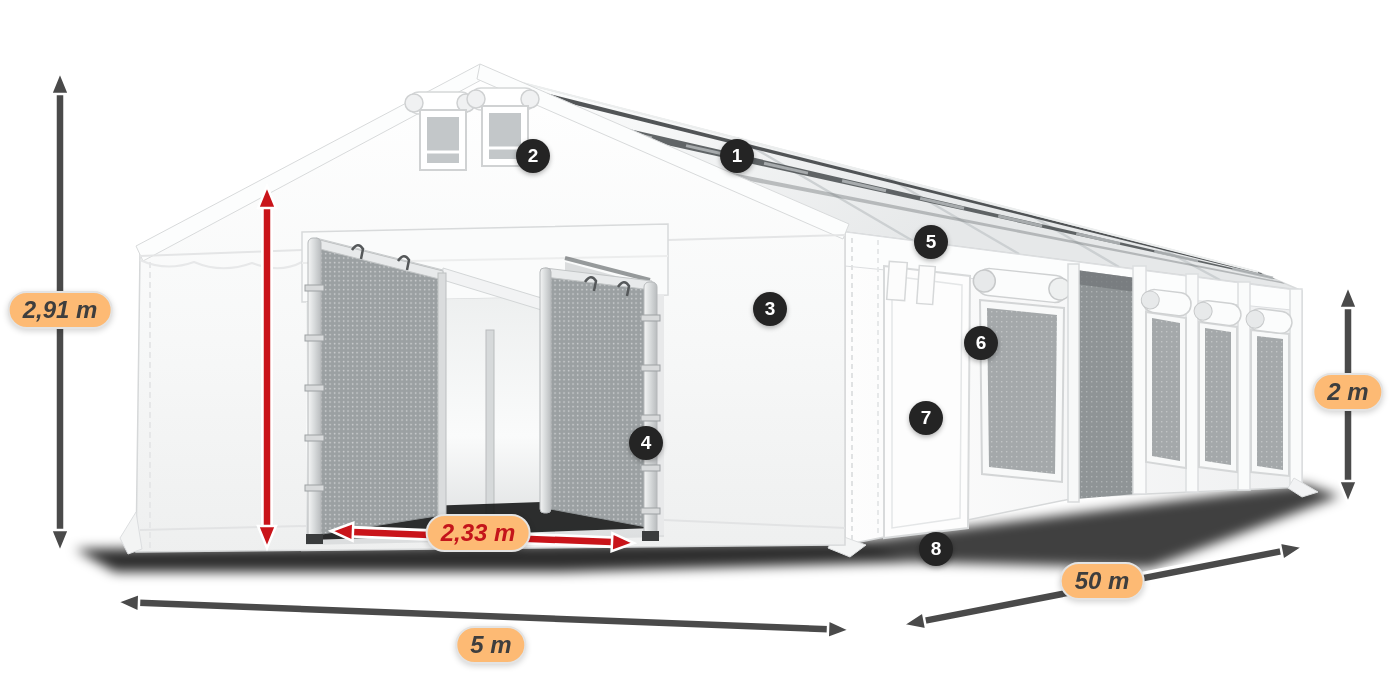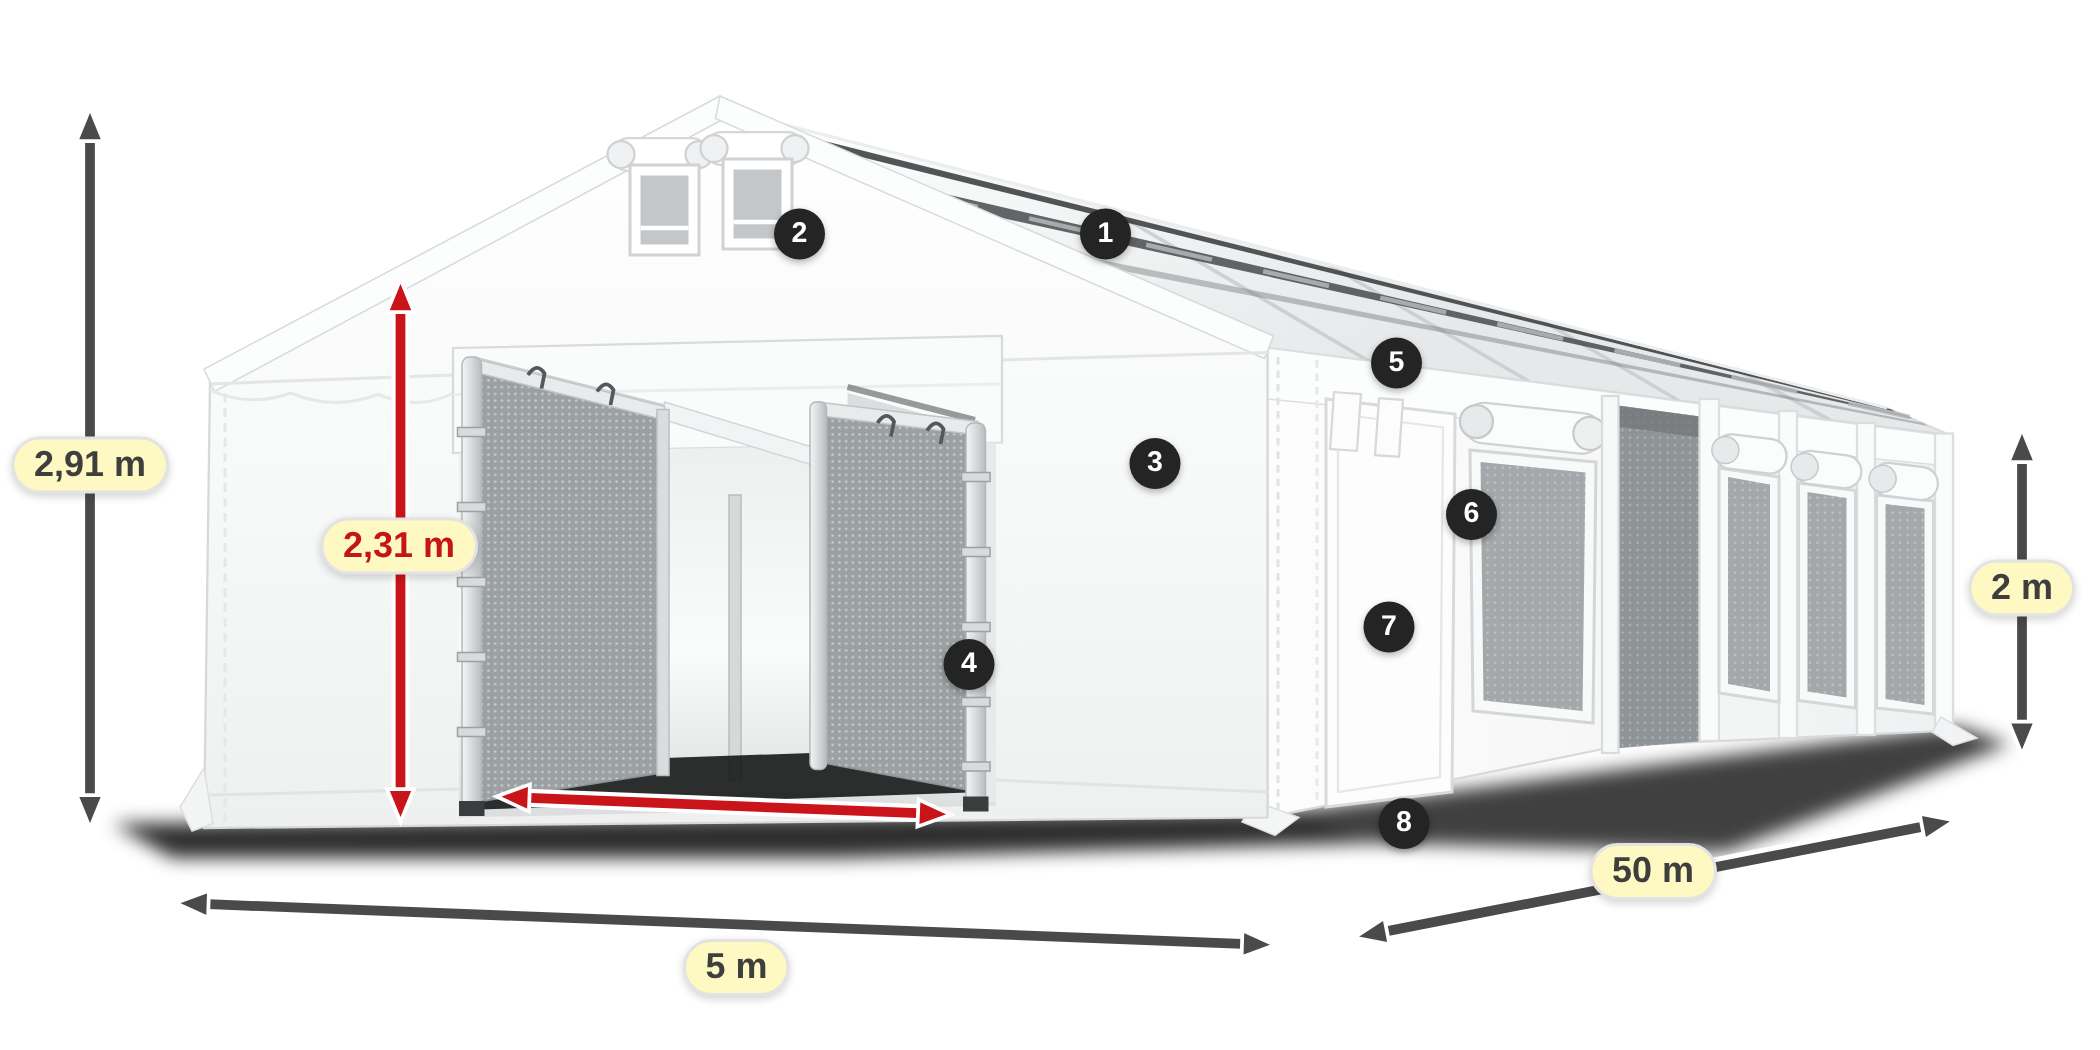--- a/index.html
+++ b/index.html
@@ -4,25 +4,26 @@
 <style>
   html,body{margin:0;padding:0;background:#ffffff;}
   .stage{
     position:relative;width:1400px;height:700px;overflow:hidden;
     background:#ffffff;font-family:"Liberation Sans", sans-serif;
   }
   .stage svg{position:absolute;left:0;top:0;}
   .pill{
     position:absolute;transform:translate(-50%,-50%);
     display:flex;align-items:center;justify-content:center;
-    background:#fef9c3;border:2px solid #e3e3e3;border-radius:19px;
+    background:#fdba74;border:2px solid #e3e3e3;border-radius:19px;
     height:34px;padding:0 13px;white-space:nowrap;
     font-weight:bold;font-size:24px;color:#3e3e3e;
     box-shadow:0 2px 6px rgba(0,0,0,.18);
     z-index:30;
+    font-style:italic;
   }
   .pill.red{color:#c4151b;}
   .badge{
     position:absolute;transform:translate(-50%,-50%);
     width:34px;height:34px;border-radius:50%;
     background:#242424;color:#ffffff;
     display:flex;align-items:center;justify-content:center;
     font-weight:bold;font-size:19px;
     box-shadow:0 2px 5px rgba(0,0,0,.3);
     z-index:40;cursor:pointer;
@@ -299,21 +300,21 @@
       <g>
         <line x1="1348" y1="302" x2="1348" y2="487" stroke="#ffffff" stroke-width="13"></line>
         <line x1="1348" y1="304" x2="1348" y2="485" stroke="#4a4a4a" stroke-width="6.5"></line>
         <polygon points="1348,286 1339,308 1357,308" fill="#4a4a4a" stroke="#ffffff" stroke-width="2.5"></polygon>
         <polygon points="1348,503 1339,481 1357,481" fill="#4a4a4a" stroke="#ffffff" stroke-width="2.5"></polygon>
       </g>
     </g>
   </svg>
 
   <div class="pill" style="left:60px;  top:310px;">2,91 m</div>
-  <div class="pill red" style="left:266px; top:364px;">2,31 m</div>
+  <div class="pill red" style="left:478px; top:533px;">2,33 m</div>
   <div class="pill" style="left:491px; top:645px;">5 m</div>
   <div class="pill" style="left:1102px;top:581px;">50 m</div>
   <div class="pill" style="left:1348px;top:392px;">2 m</div>
 
   <div class="badge" style="left:737px; top:156px;">1</div>
   <div class="badge" style="left:533px; top:156px;">2</div>
   <div class="badge" style="left:770px; top:309px;">3</div>
   <div class="badge" style="left:646px; top:443px;">4</div>
   <div class="badge" style="left:931px; top:242px;">5</div>
   <div class="badge" style="left:981px; top:343px;">6</div>

